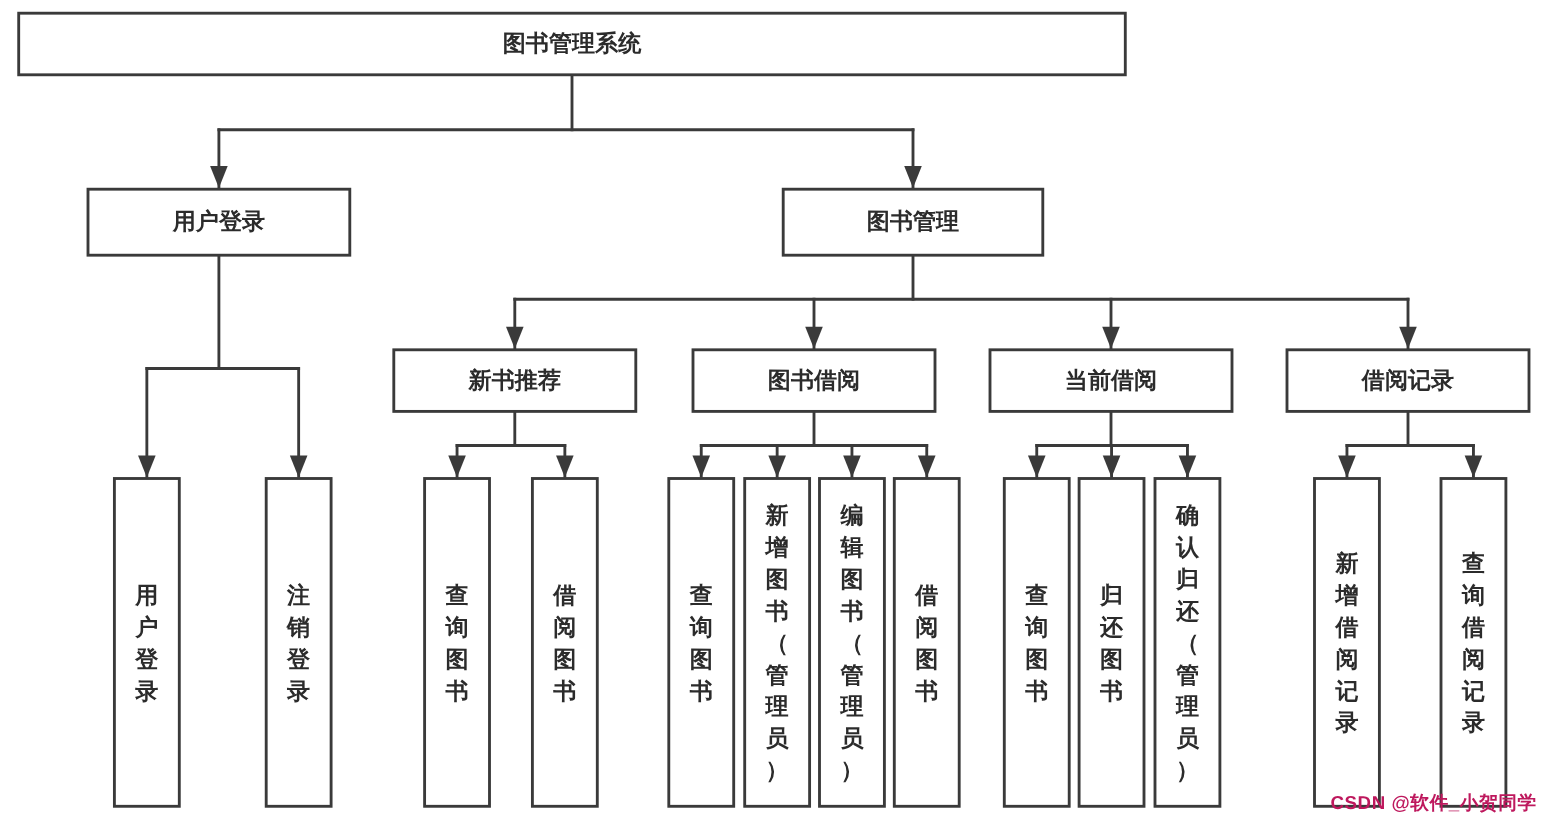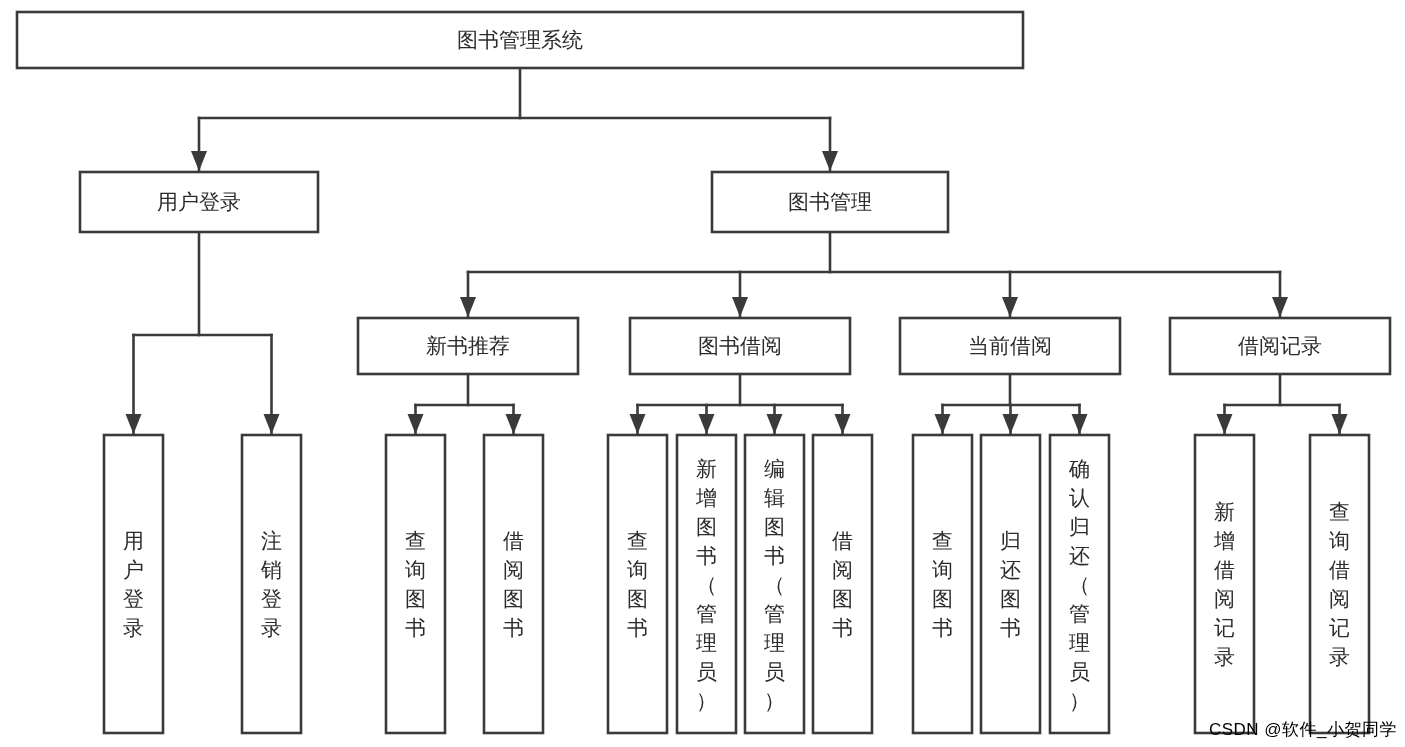--- a/index.html
+++ b/index.html
@@ -9,20 +9,21 @@
   }
   body {
     font-family: "Liberation Sans", "DejaVu Sans", sans-serif;
   }
   #diagram-root {
     position: relative;
     width: 1405px;
     height: 747px;
     background: #ffffff;
     overflow: hidden;
+    font-weight: bold;
   }
   svg#tree-svg {
     position: absolute;
     left: 0;
     top: 0;
     width: 1405px;
     height: 747px;
     display: block;
   }
   .node-box {
@@ -52,21 +53,21 @@
     font-family: "Liberation Sans", "DejaVu Sans", sans-serif;
     font-size: 21px;
     text-anchor: middle;
   }
   .watermark-text {
     position: absolute;
     right: 8px;
     bottom: 6px;
     font-family: "Liberation Sans", "DejaVu Sans", sans-serif;
     font-size: 17px;
-    color: #000000;
+    color: #be185d;
     letter-spacing: 0.5px;
     white-space: nowrap;
     user-select: none;
   }
 </style>
 </head>
 <body>
 
 <div id="diagram-root">
   <svg id="tree-svg" viewBox="0 0 1405 747">

